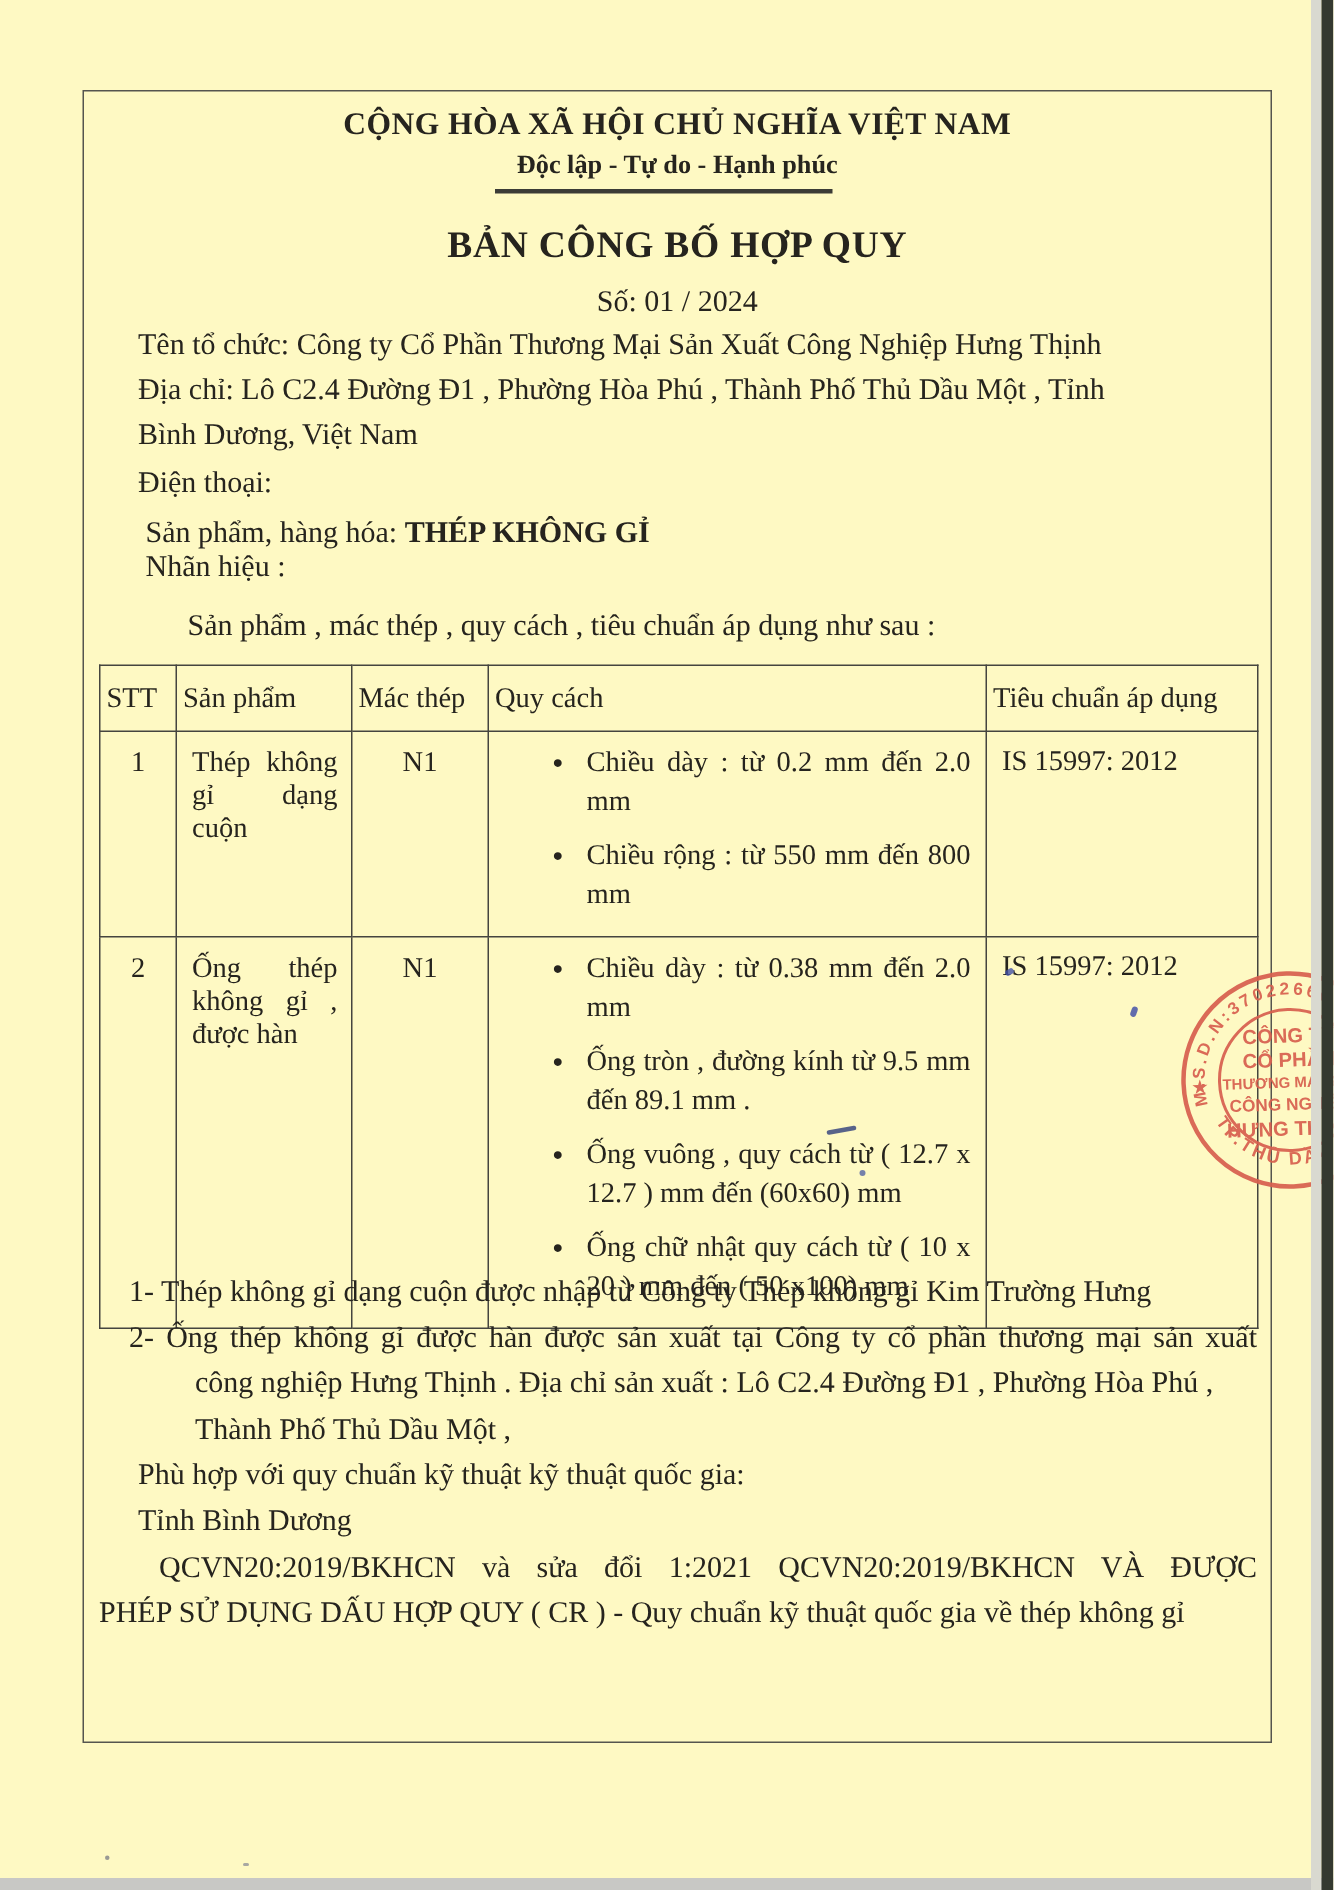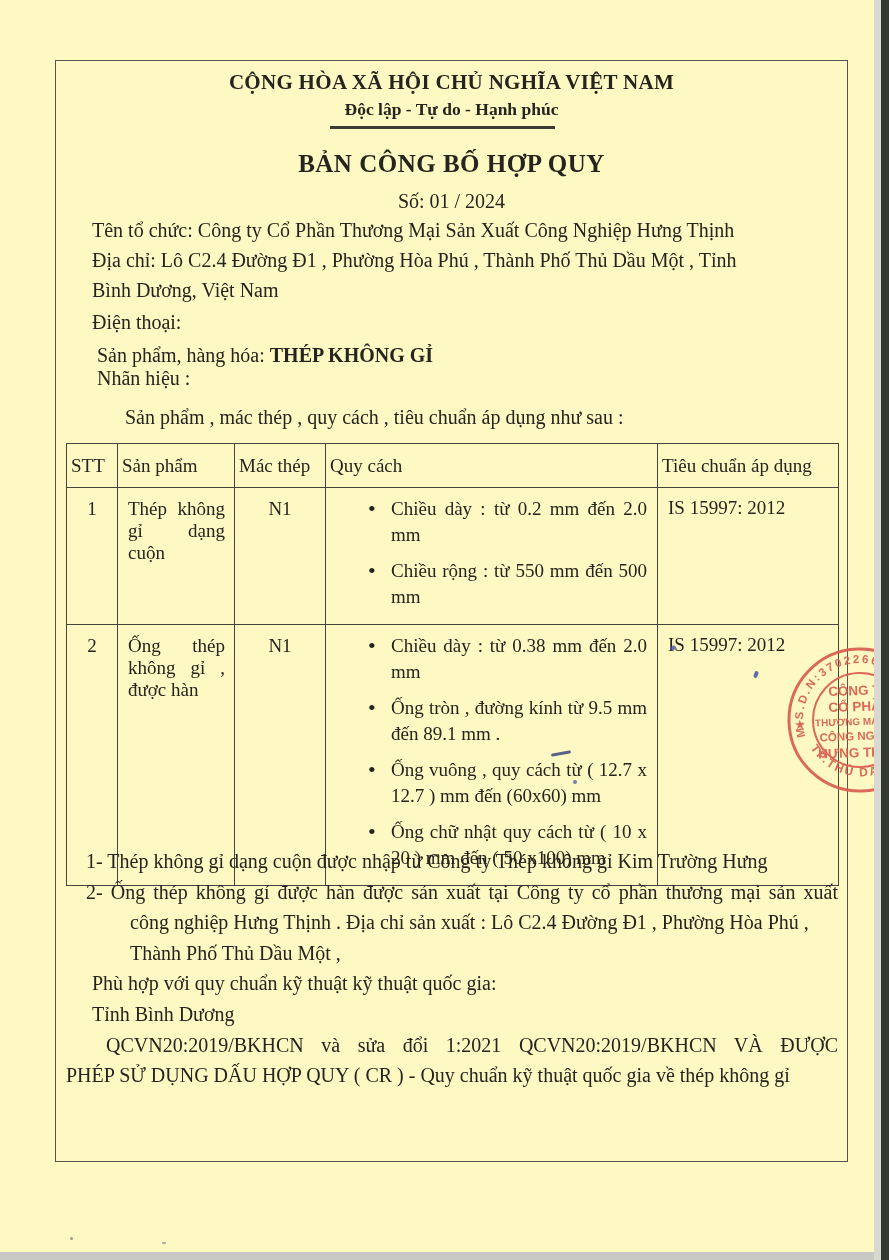--- a/index.html
+++ b/index.html
@@ -119,21 +119,21 @@
       </tr>
     </thead>
     <tbody>
       <tr style="height:93px;">
         <td class="c-stt c-top">1</td>
         <td class="c-sanpham">Thép không gỉ dạng cuộn</td>
         <td class="c-mac c-top">N1</td>
         <td class="c-quycach">
           <ul class="qc">
             <li>Chiều dày : từ 0.2 mm đến 2.0 mm</li>
-            <li>Chiều rộng : từ 550 mm đến 500 mm</li>
+            <li>Chiều rộng : từ 550 mm đến 800 mm</li>
           </ul>
         </td>
         <td class="c-tieuchuan">IS 15997: 2012</td>
       </tr>
       <tr style="height:238px;">
         <td class="c-stt c-top">2</td>
         <td class="c-sanpham">Ống thép không gỉ , được hàn</td>
         <td class="c-mac c-top">N1</td>
         <td class="c-quycach">
           <ul class="qc">

